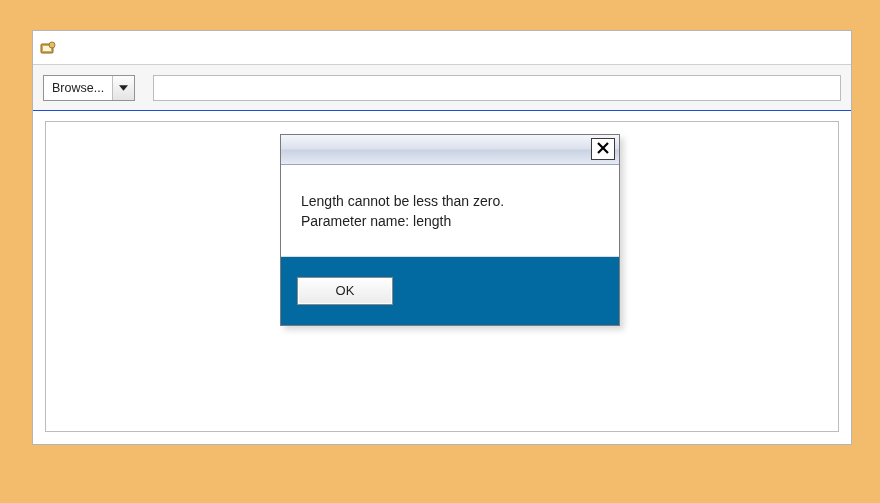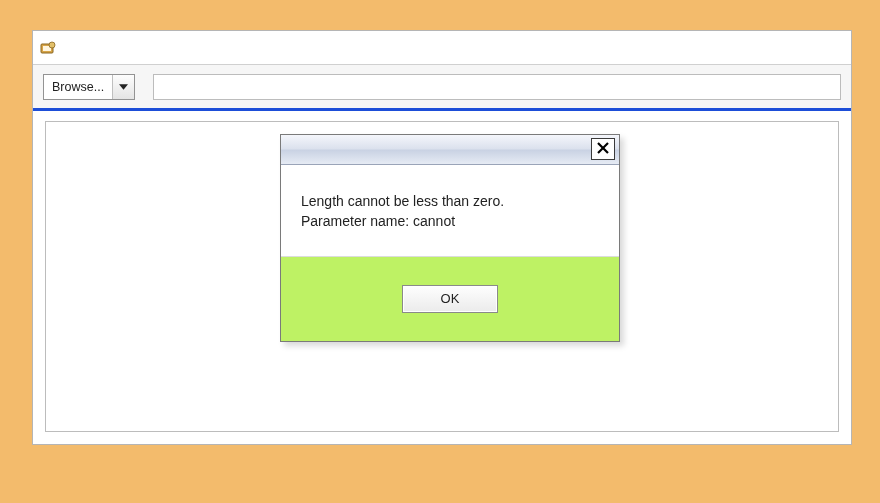--- a/index.html
+++ b/index.html
@@ -33,21 +33,21 @@
       align-items: center;
       padding: 0 6px;
     }
     .app-icon {
       width: 18px;
       height: 18px;
     }
     .toolbar {
       height: 46px;
       background: #f6f6f6;
-      border-bottom: 3px solid #1d4ed8;
+      border-bottom: 1px solid #1d4ed8;
       display: flex;
       align-items: center;
       padding: 0 10px;
       gap: 18px;
     }
     .browse-combo {
       display: flex;
       align-items: stretch;
       height: 26px;
       border: 1px solid #939393;
@@ -124,25 +124,25 @@
       width: 12px;
       height: 12px;
     }
     .dialog-body {
       padding: 26px 16px 24px 20px;
       color: #222;
       font-size: 14px;
       line-height: 1.45;
     }
     .dialog-footer {
-      background: #bef264;
+      background: #0369a1;
       border-top: 1px solid #dcdcdc;
-      padding: 28px 16px;
-      display: flex;
-      justify-content: center;
+      padding: 20px 16px;
+      display: flex;
+      justify-content: flex-start;
     }
     .ok-button {
       min-width: 96px;
       height: 28px;
       background: linear-gradient(#fefefe,#ebebeb);
       border: 1px solid #8a8a8a;
       font-family: inherit;
       font-size: 13px;
       color: #222;
       box-shadow: inset 0 0 0 1px #fff;
@@ -186,18 +186,18 @@
       <span>
         <svg viewBox="0 0 12 12">
           <line x1="1" y1="1" x2="11" y2="11" stroke="#000" stroke-width="2.2"></line>
           <line x1="11" y1="1" x2="1" y2="11" stroke="#000" stroke-width="2.2"></line>
         </svg>
       </span>
     </div>
   </div>
   <div class="dialog-body">
     <div>Length cannot be less than zero.</div>
-    <div>Parameter name: cannot</div>
+    <div>Parameter name: length</div>
   </div>
   <div class="dialog-footer">
     <button class="ok-button">OK</button>
   </div>
 </div>
 
 </body></html>

